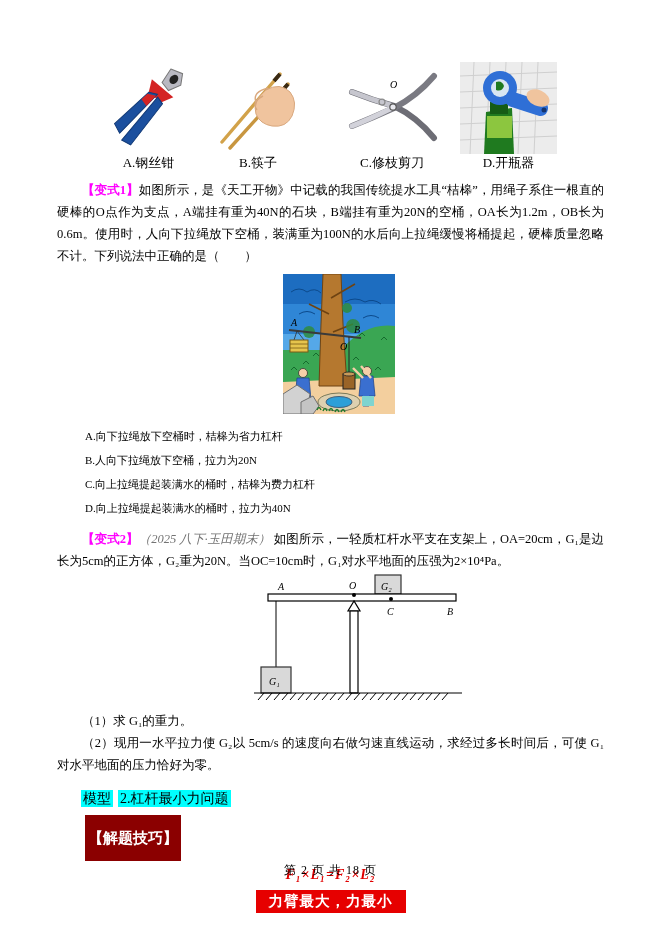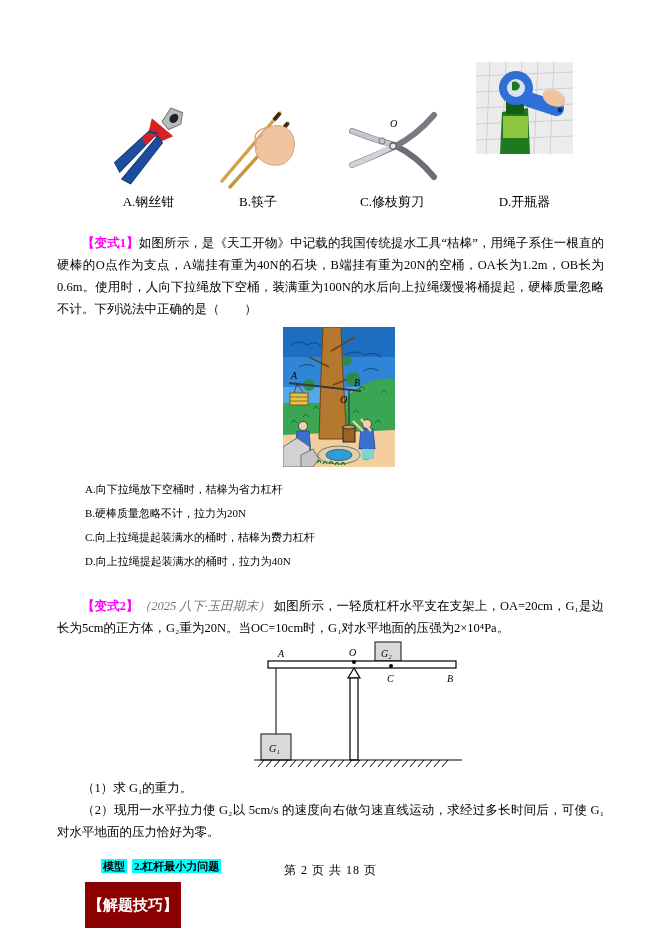--- a/index.html
+++ b/index.html
@@ -5,38 +5,38 @@
   html,body{margin:0;padding:0;background:#ffffff;}
   .page{position:relative;width:661px;height:935px;background:#fff;overflow:hidden;
         font-family:"Liberation Serif","DejaVu Serif",serif;color:#000;}
   .content{padding:0 57px;}
 
   
   .tools-row{display:flex;align-items:flex-end;margin-top:62px;}
   .tool{display:flex;flex-direction:column;align-items:center;}
   .tool-img{background:#fff;display:flex;align-items:flex-end;justify-content:center;}
   .tool-label{font-size:13px;line-height:16px;margin-top:1px;white-space:nowrap;}
-  .t1{margin-left:44px;} .t2{margin-left:12px;justify-content:space-between;} .t3{margin-left:34px;} .t4{margin-left:34px;gap:39px;}
+  .t1{margin-left:44px;} .t2{margin-left:12px;justify-content:space-between;} .t3{margin-left:34px;} .t4{margin-left:18px;}
 
   
   .para{margin:0;font-size:12.5px;line-height:22px;text-align:justify;text-indent:2em;}
-  .p1{margin-top:22px;}
+  .p1{margin-top:8px;}
   .tag{color:#ff00ff;font-weight:bold;}
   .source{color:#737373;font-style:italic;}
 
   .well-figure{width:112px;margin:7px auto 6px auto;position:relative;left:8px;}
   .options{margin-top:2px;}
   .options p{margin:0 0 0 28px;font-size:11px;line-height:24px;}
 
   .lever-figure{width:210px;margin:2px auto 0 auto;transform:translateX(28px);}
 
   .q{margin:0;font-size:12.5px;line-height:22px;text-align:justify;text-indent:2em;}
   .q1{margin-top:6px;}
 
-  .model-heading{margin:14px 0 0 44px;font-size:11px;font-weight:bold;line-height:18px;}
+  .model-heading{margin:14px 0 0 24px;font-size:14px;font-weight:normal;line-height:18px;}
   .hl{background:#00ffff;padding:1px 2px;}
   .hl-prefix{margin-right:5px;}
   .badge-line{margin:7px 0 0 28px;line-height:18px;}
   .badge{display:inline-block;background:#8b0000;color:#ffffff;font-weight:bold;
          font-size:15px;padding:14px 3px;}
   .formula-line{text-align:center;margin-top:6px;color:#e00000;font-style:italic;
                 font-weight:bold;font-size:14px;letter-spacing:1px;}
   .conclusion-line{text-align:center;margin-top:7px;}
   .conclusion{display:inline-block;background:#e60000;color:#ffffff;font-weight:bold;
               font-size:14.5px;padding:2px 13px;letter-spacing:1px;}
@@ -196,21 +196,21 @@
             <path d="M58,138 q2,-5 4,0"></path>
         </g>
         <text x="8" y="52" class="fig-label">A</text>
         <text x="57" y="76" class="fig-label">O</text>
         <text x="71" y="59" class="fig-label">B</text>
       </svg>
     </div>
 
     <div class="options">
       <p>A.向下拉绳放下空桶时，桔槔为省力杠杆</p>
-      <p>B.硬棒质量忽略不计，拉力为20N</p>
+      <p>B.人向下拉绳放下空桶，拉力为20N</p>
       <p>C.向上拉绳提起装满水的桶时，桔槔为费力杠杆</p>
       <p>D.向上拉绳提起装满水的桶时，拉力为40N</p>
     </div>
 
     <p class="para p1"><span class="tag">【变式2】</span><span class="source">（2025 八下·玉田期末）</span><span> 如图所示，一轻质杠杆水平支在支架上，OA=20cm，G₁是边长为5cm的正方体，G₂重为20N。当OC=10cm时，G₁对水平地面的压强为2×10⁴Pa。</span></p>
 
     <div class="lever-figure">
       <svg width="210" height="126" viewBox="0 0 210 126">
         <rect x="121" y="1" width="26" height="19" fill="#d9d9d9" stroke="#333" stroke-width="1.2"></rect>
         <text x="127" y="16" class="fig-label" font-size="11">G₂</text>

